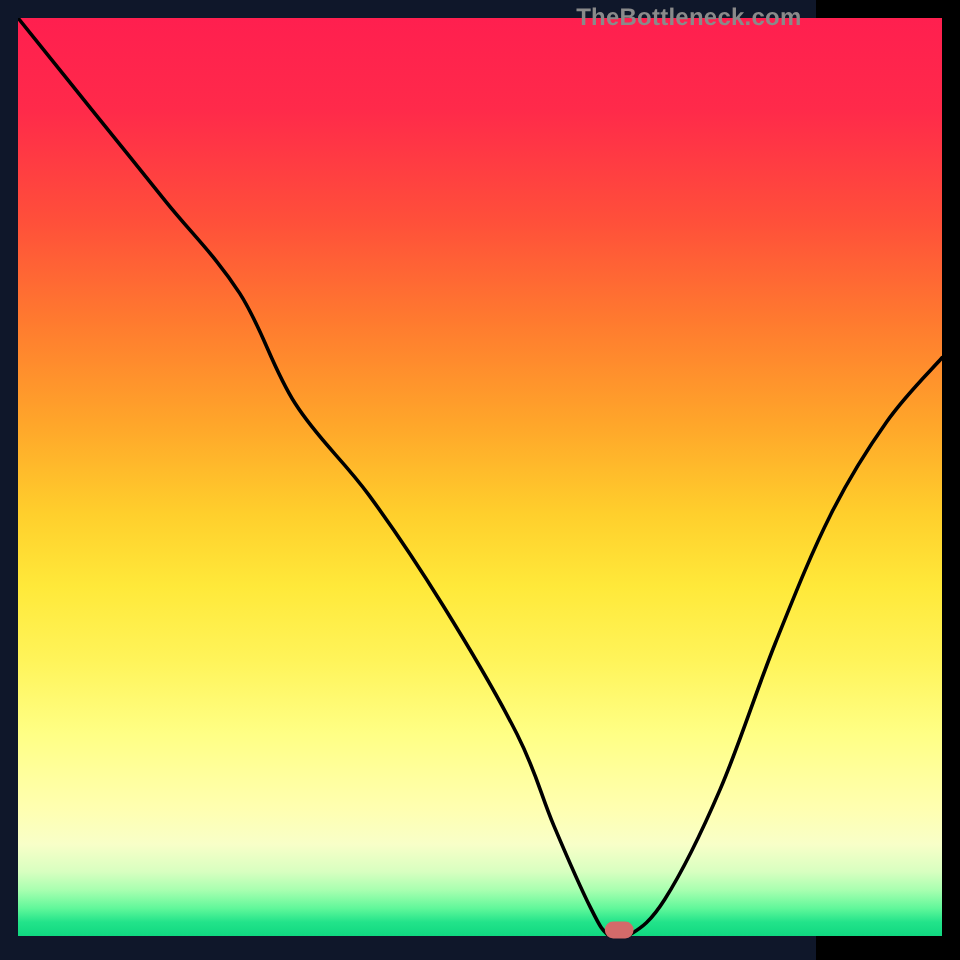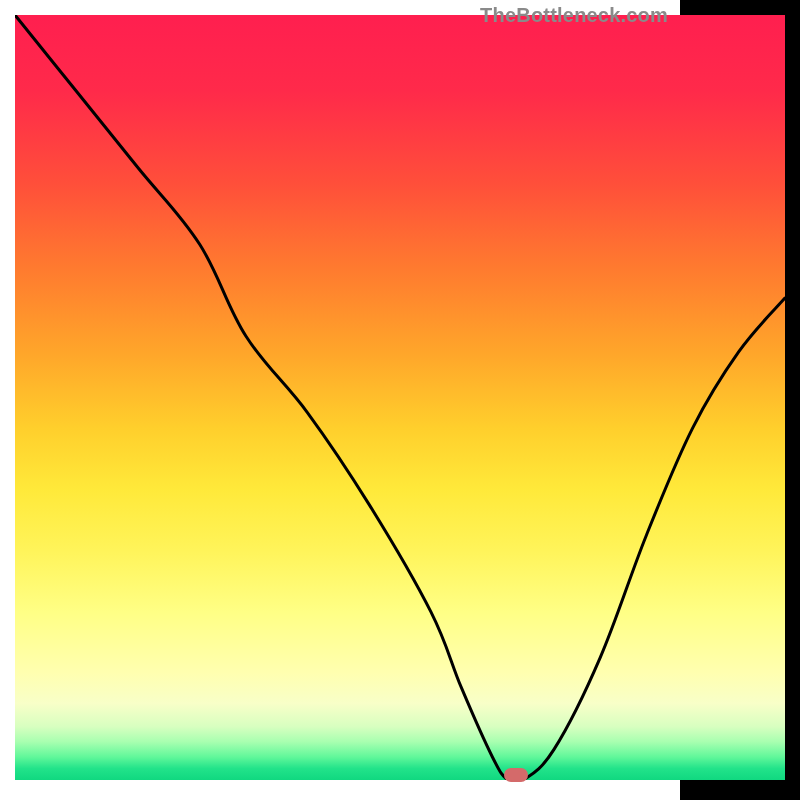--- a/index.html
+++ b/index.html
@@ -7,21 +7,21 @@
     padding: 0;
     width: 800px;
     height: 800px;
     background: #000;
     overflow: hidden;
   }
   .stage {
     position: relative;
     width: 680px;
     height: 800px;
-    background: #ffffff;
+    background: #0f172a;
   }
   .plot {
     position: absolute;
     left: 15px;
     top: 15px;
     width: 770px;
     height: 765px;
     background: linear-gradient(to bottom,
       #ff1f4f 0%,
       #ff2a4a 10%,

